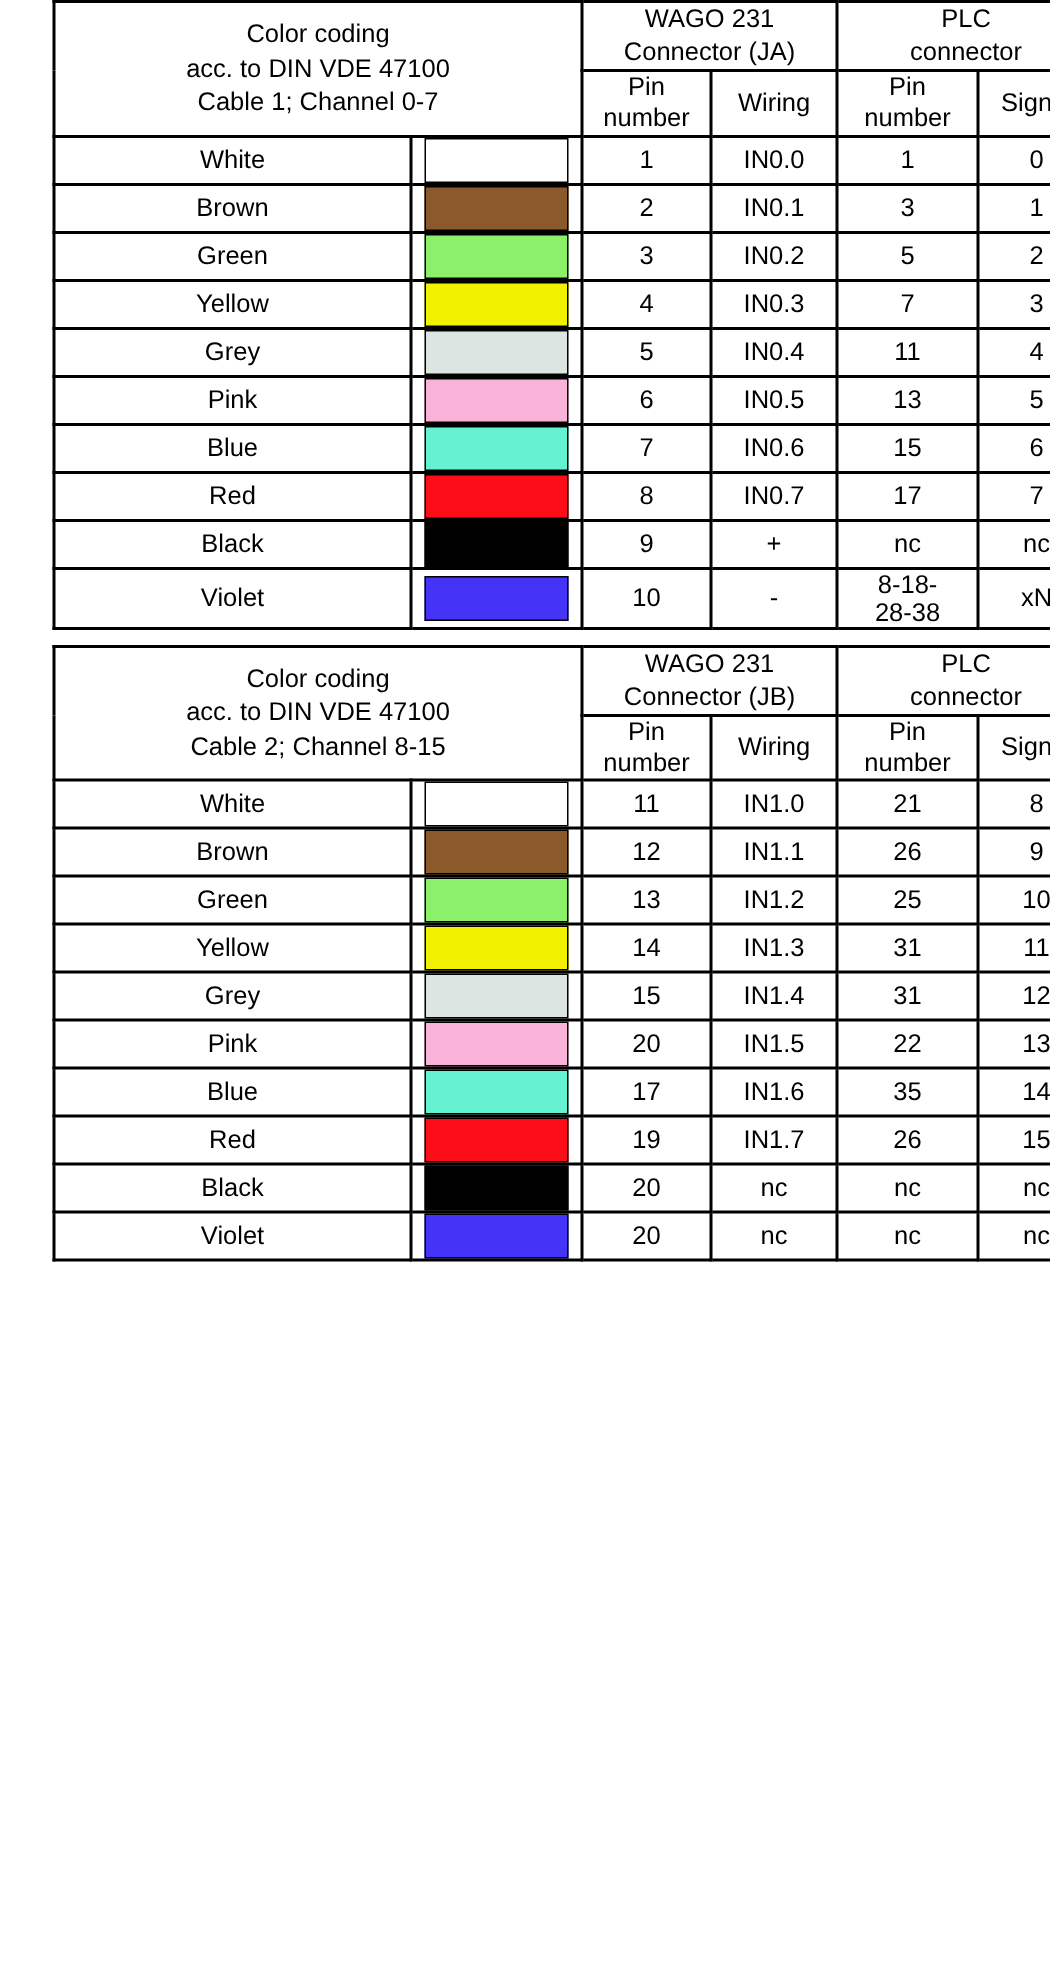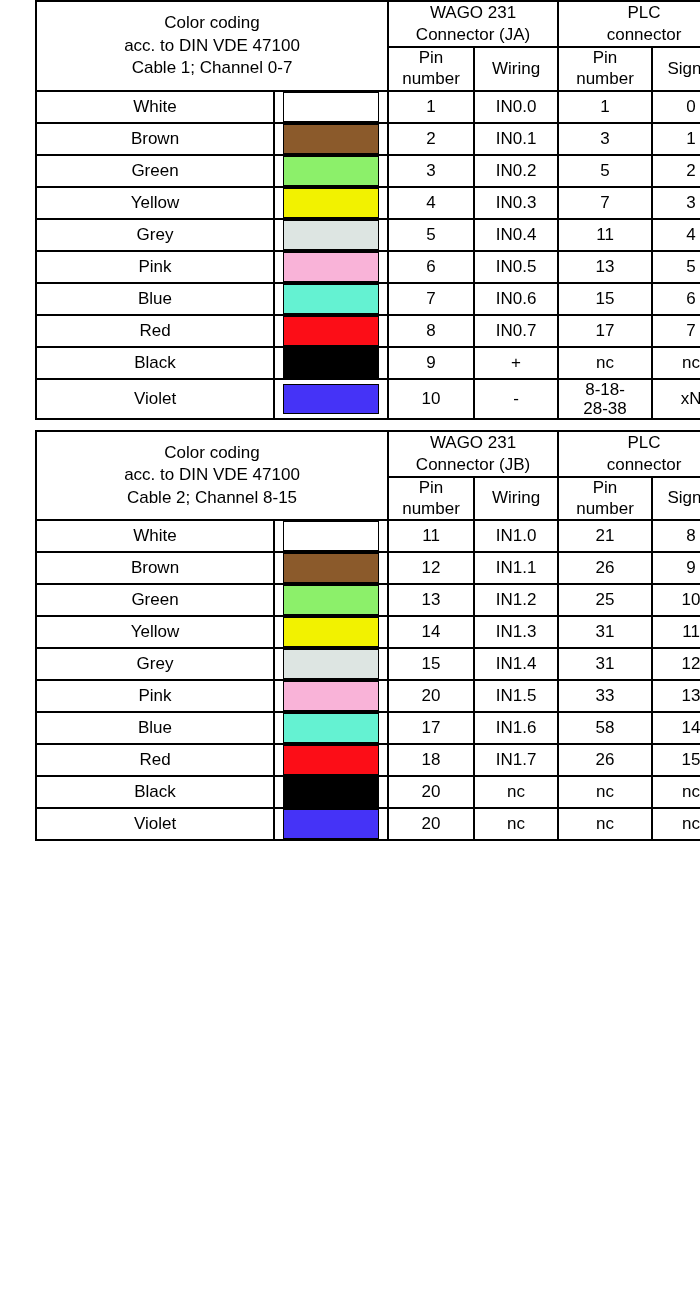--- a/index.html
+++ b/index.html
@@ -298,39 +298,39 @@
             <td class="cellpad">31</td>
             <td class="cellpad">12</td>
           </tr>
           <tr>
             <td class="row-label">Pink</td>
             <td class="swatch-cell">
               <div class="swatch" style="background: rgb(249, 179, 216);"></div>
             </td>
             <td class="cellpad">20</td>
             <td class="cellpad">IN1.5</td>
-            <td class="cellpad">33</td>
+            <td class="cellpad">22</td>
             <td class="cellpad">13</td>
           </tr>
           <tr>
             <td class="row-label">Blue</td>
             <td class="swatch-cell">
               <div class="swatch" style="background: rgb(100, 242, 210);"></div>
             </td>
             <td class="cellpad">17</td>
             <td class="cellpad">IN1.6</td>
-            <td class="cellpad">58</td>
+            <td class="cellpad">35</td>
             <td class="cellpad">14</td>
           </tr>
           <tr>
             <td class="row-label">Red</td>
             <td class="swatch-cell">
               <div class="swatch" style="background: rgb(252, 13, 23);"></div>
             </td>
-            <td class="cellpad">18</td>
+            <td class="cellpad">19</td>
             <td class="cellpad">IN1.7</td>
             <td class="cellpad">26</td>
             <td class="cellpad">15</td>
           </tr>
           <tr>
             <td class="row-label">Black</td>
             <td class="swatch-cell">
               <div class="swatch" style="background: rgb(0, 0, 0);"></div>
             </td>
             <td class="cellpad">20</td>

